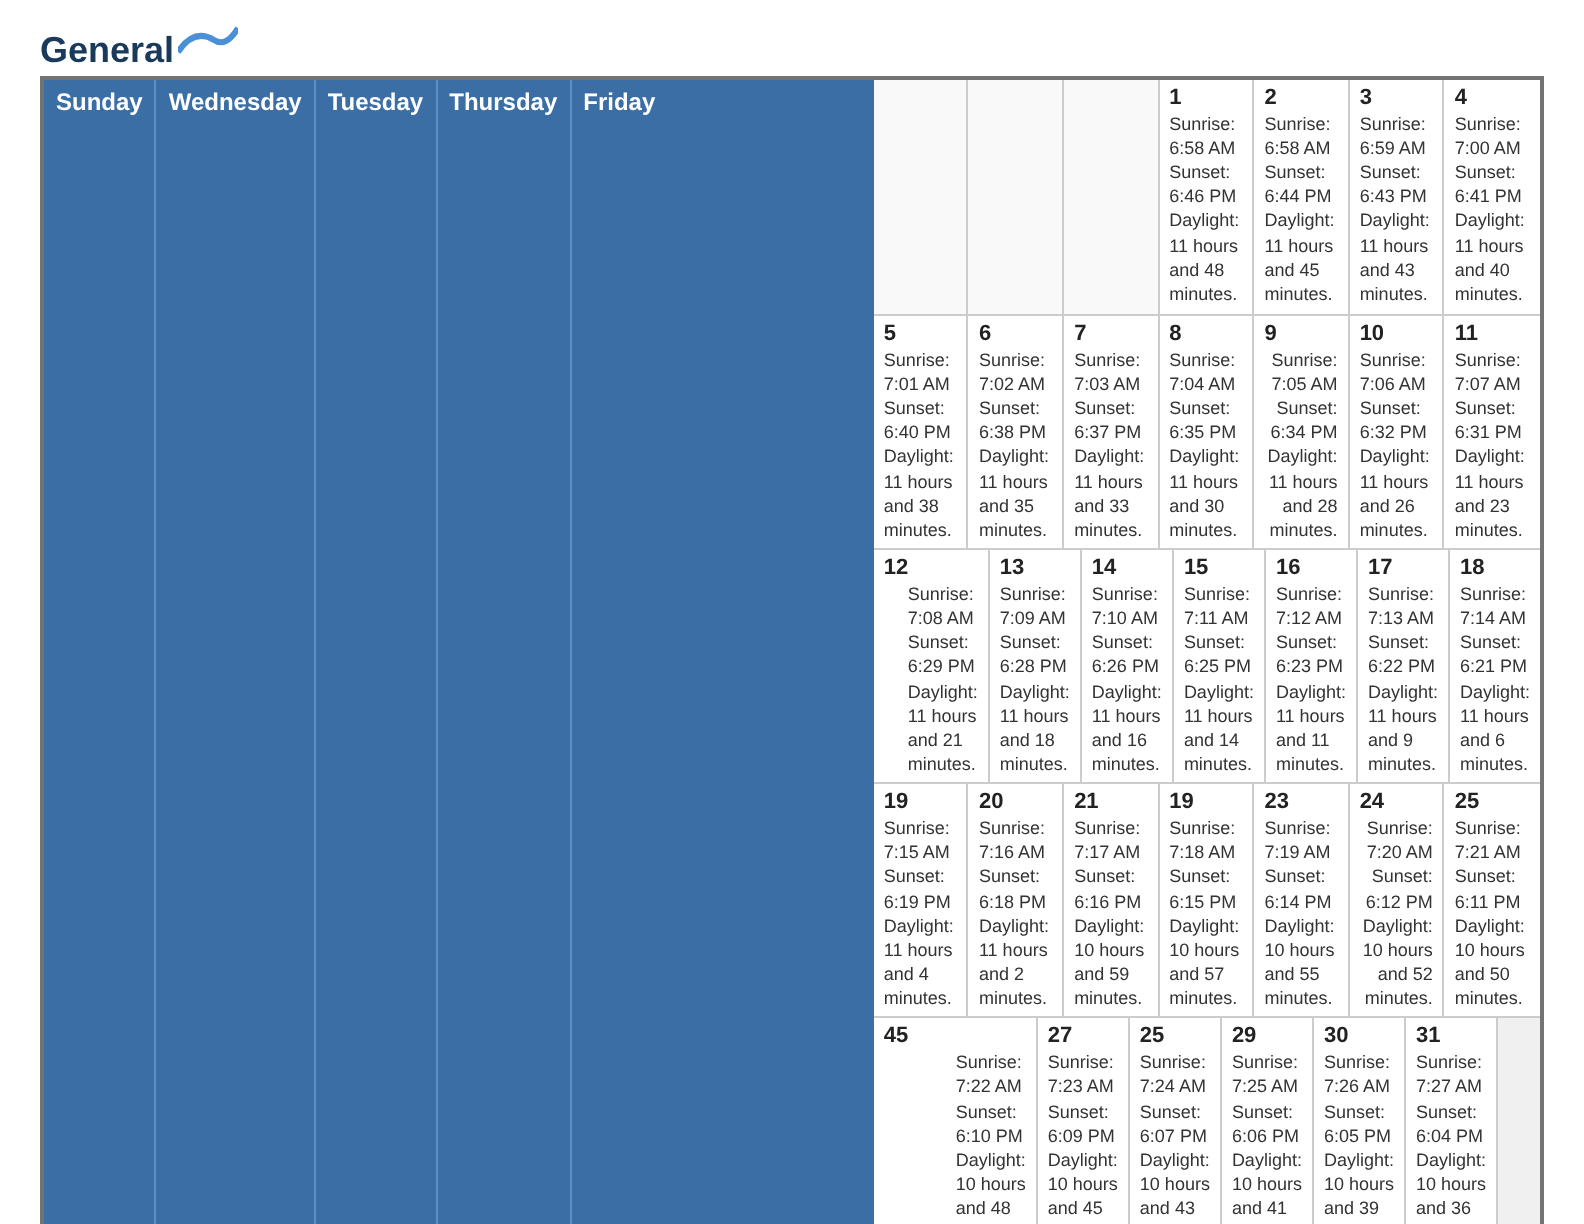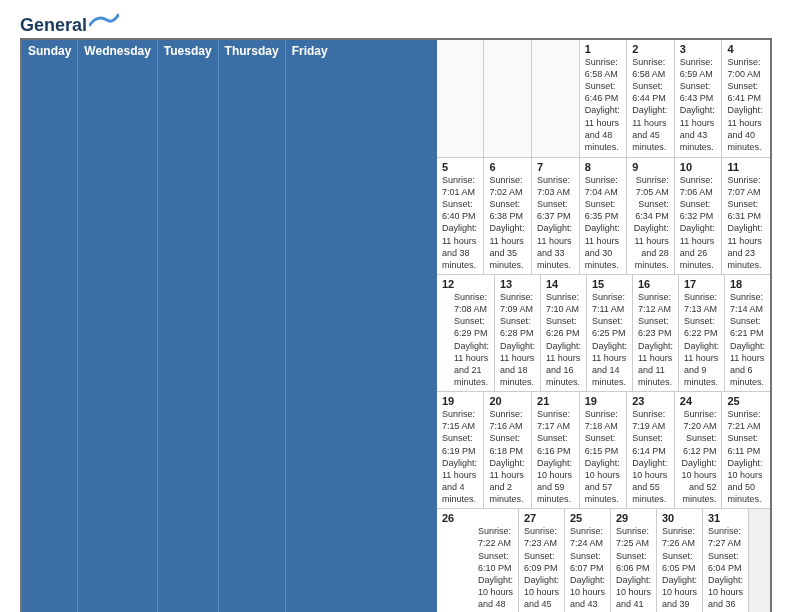--- a/index.html
+++ b/index.html
@@ -314,21 +314,21 @@
           <div class="cal-cell">
             <span class="day-num">25</span>
             <div class="cell-text" style="white-space: pre-line;">Sunrise: 7:21 AM
 Sunset: 6:11 PM
 Daylight: 10 hours
 and 50 minutes.</div>
           </div>
         </div>
         <div class="cal-row">
           <div class="cal-cell">
-            <span class="day-num">26</span>
+            <span class="day-num">45</span>
             <div class="cell-text" style="white-space: pre-line; margin-left: 36px;">Sunrise: 7:22 AM
 Sunset: 6:10 PM
 Daylight: 10 hours
 and 48 minutes.</div>
           </div>
           <div class="cal-cell">
             <span class="day-num">27</span>
             <div class="cell-text" style="white-space: pre-line;">Sunrise: 7:23 AM
 Sunset: 6:09 PM
 Daylight: 10 hours

